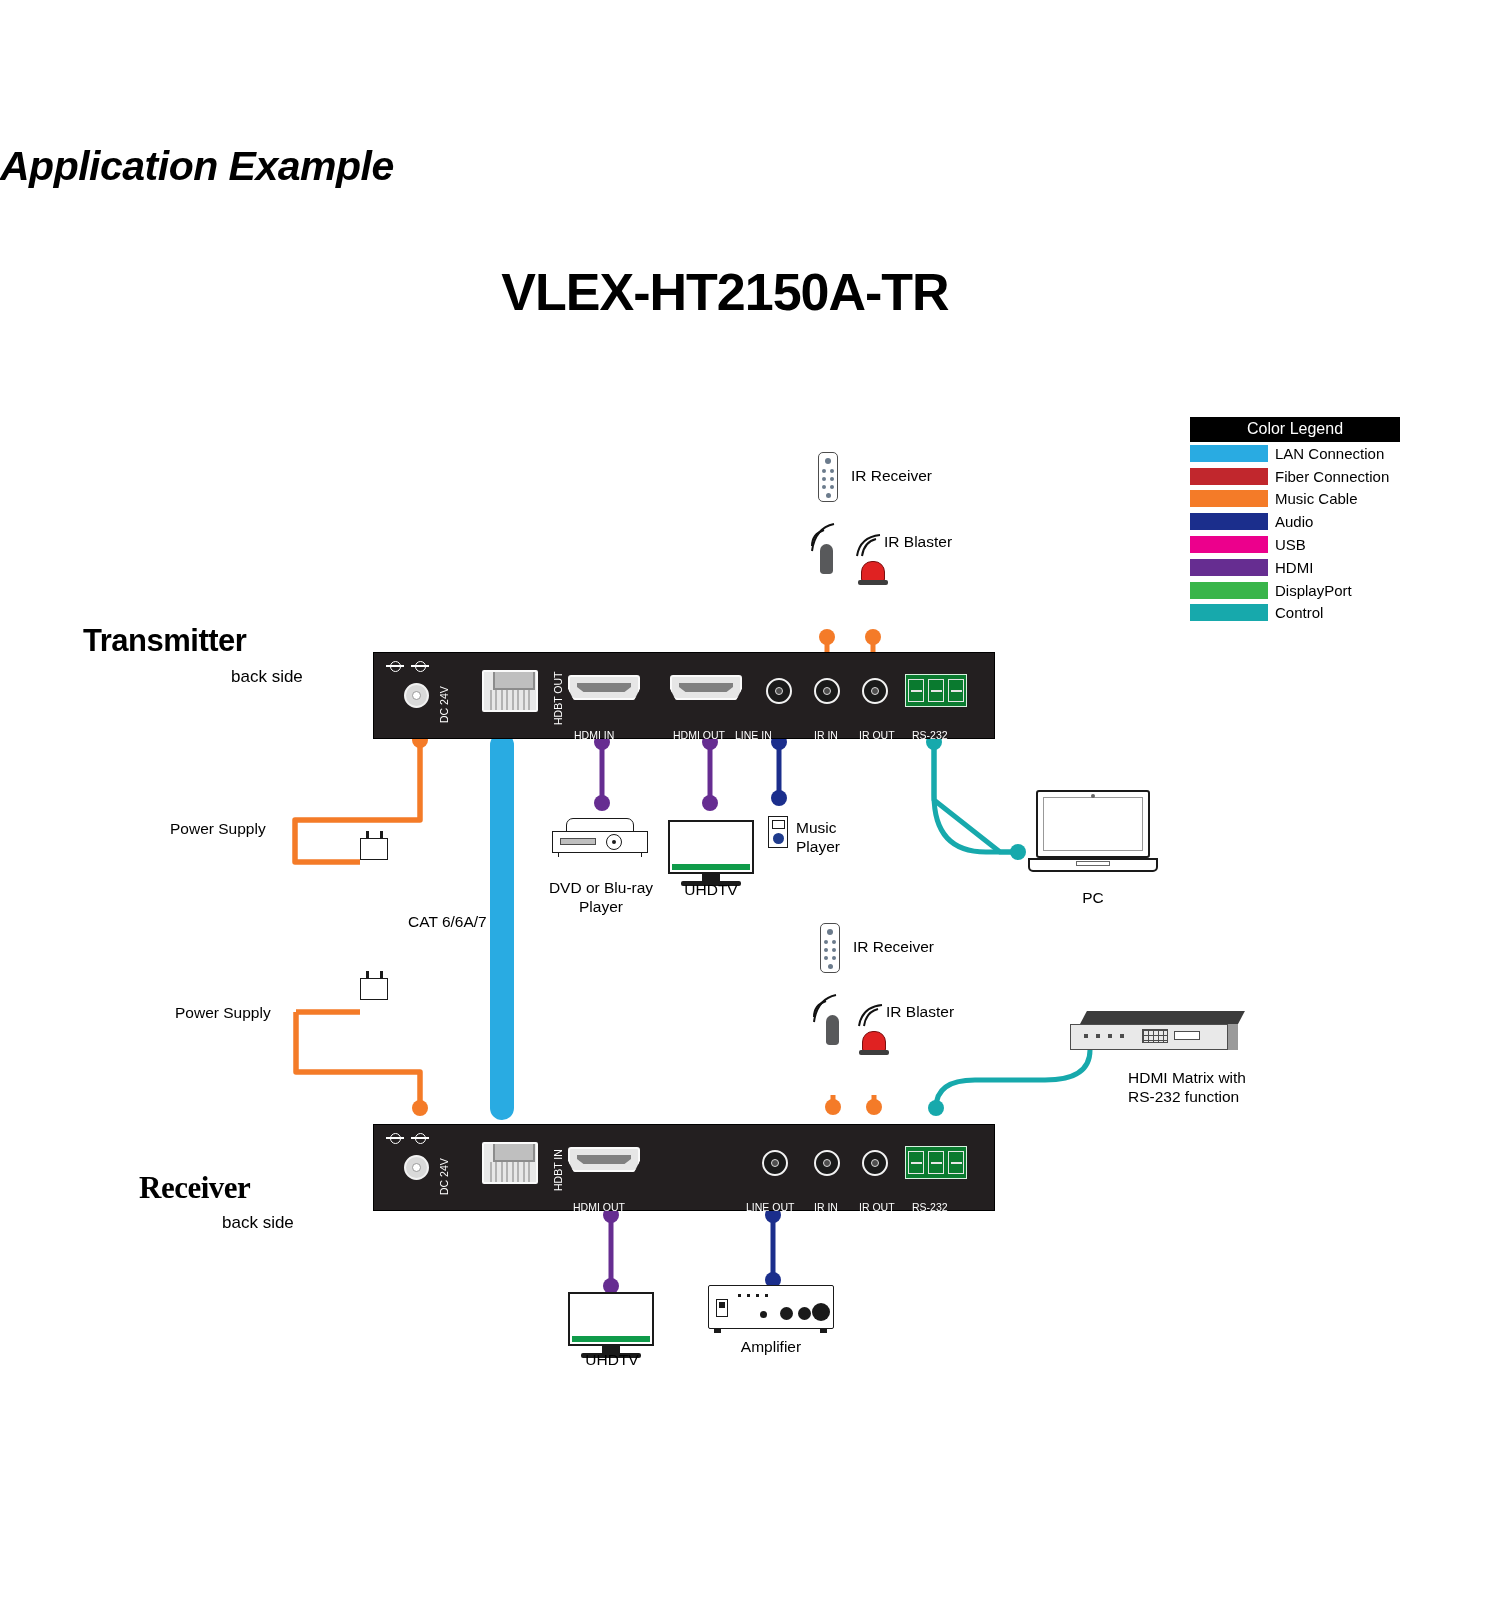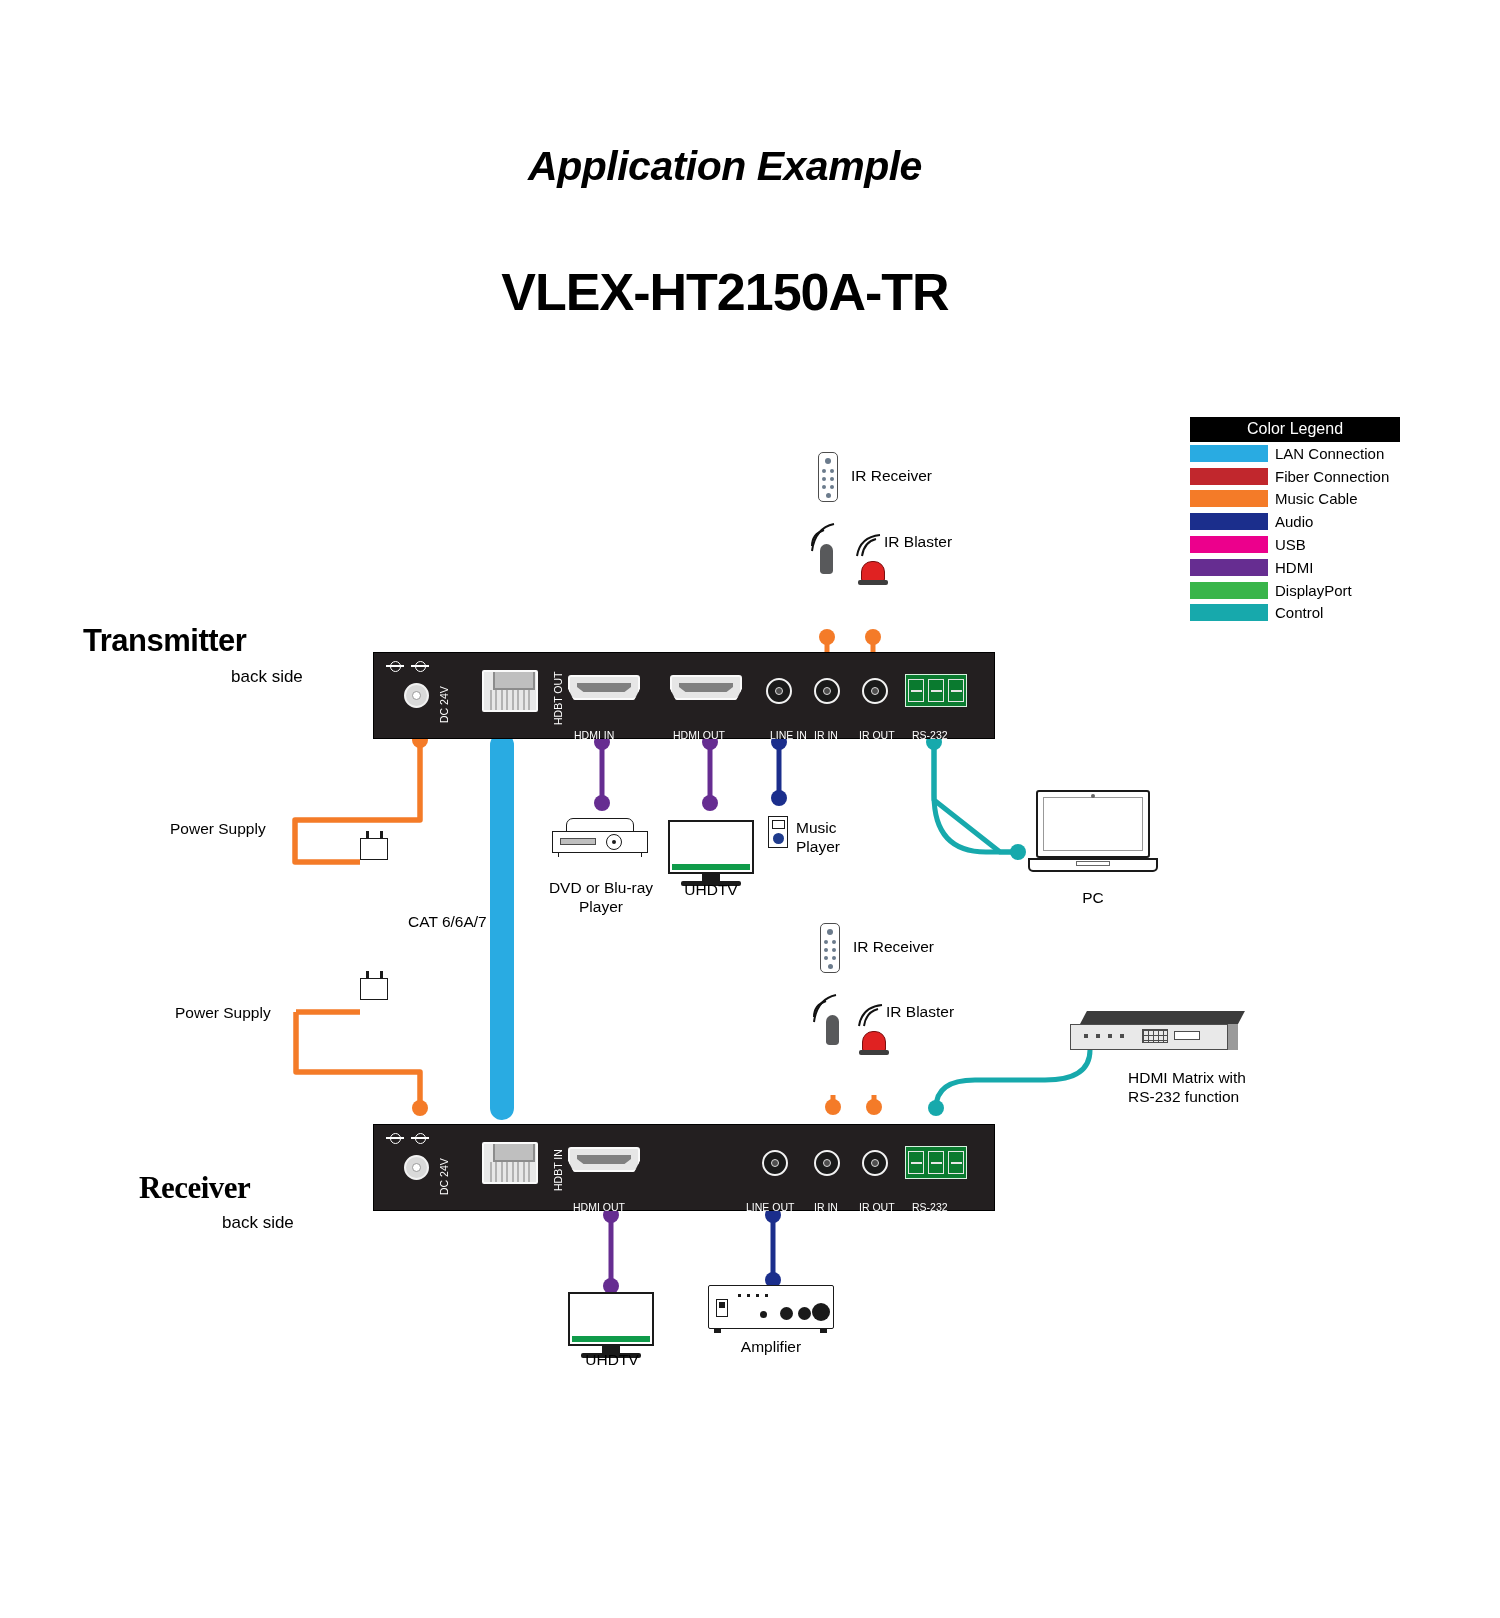--- a/index.html
+++ b/index.html
@@ -13,21 +13,20 @@
     position: relative;
     font-family: "Liberation Sans", sans-serif;
     color: #000;
     overflow: hidden;
   }
   .abs { position: absolute; }
 
   
   #title-application {
     left: 0; top: 143px; width: 1450px;
-    text-align: center;
     font-size: 41px;
     font-weight: bold;
     font-style: italic;
     letter-spacing: -0.5px;
   }
   #title-model {
     left: 0; top: 262px; width: 1450px;
     text-align: center;
     font-size: 52px;
     font-weight: bold;
@@ -626,21 +625,21 @@
   </div>
   <div class="pnl-vert" style="left:178px; top:72px;">HDBT OUT</div>
 
   <div class="hdmi" style="left:194px; top:22px;"></div>
   <div class="pnl-text" style="left:200px; top:58px;">HDMI IN</div>
 
   <div class="hdmi" style="left:296px; top:22px;"></div>
   <div class="pnl-text" style="left:299px; top:58px;">HDMI OUT</div>
 
   <div class="rca" style="left:392px; top:25px;"></div>
-  <div class="pnl-text" style="left:396px; top:58px;">LINE IN</div>
+  <div class="pnl-text" style="left:361px; top:58px;">LINE IN</div>
 
   <div class="rca" style="left:440px; top:25px;"></div>
   <div class="pnl-text" style="left:440px; top:58px;">IR IN</div>
 
   <div class="rca" style="left:488px; top:25px;"></div>
   <div class="pnl-text" style="left:485px; top:58px;">IR OUT</div>
 
   <div class="pnl-text" style="left:535px; top:6px;">TX</div>
   <div class="pnl-text" style="left:558px; top:4px; font-size:13px;">⏏</div>
   <div class="pnl-text" style="left:572px; top:6px;">RX</div>

